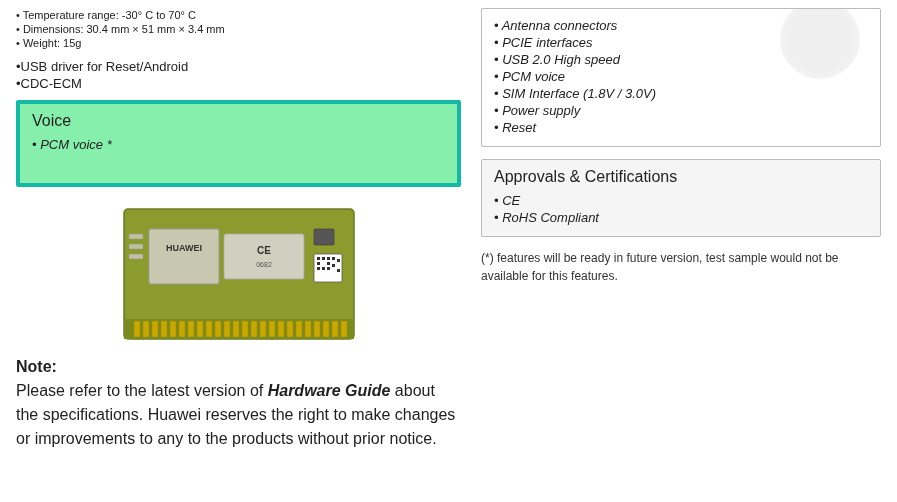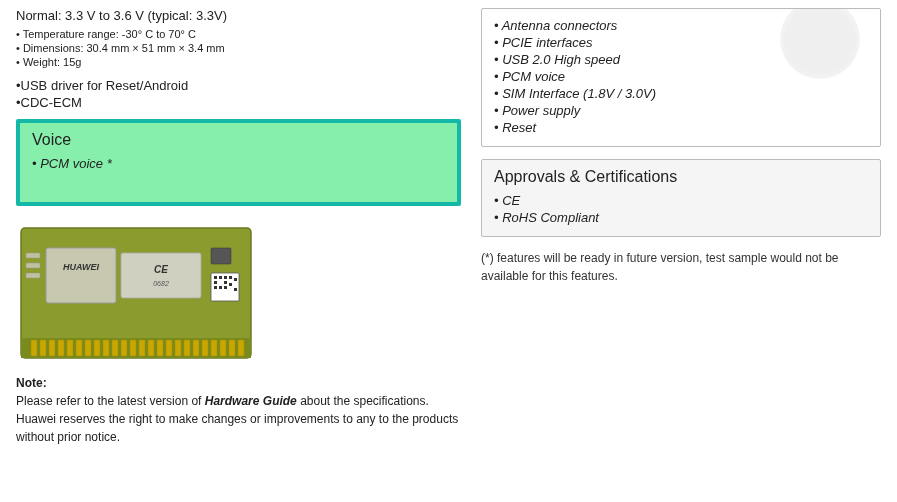--- a/index.html
+++ b/index.html
@@ -75,34 +75,33 @@
       margin-bottom: 12px;
       background: #86efac;
     }
     .voice-title {
       font-size: 16px;
       font-weight: normal;
       margin-bottom: 6px;
     }
     .board-image-area {
       display: flex;
-      justify-content: flex-start;
+      justify-content: center;
       align-items: center;
       margin-top: 8px;
       margin-bottom: 4px;
-      font-style: italic;
     }
     
     .pcb-container {
       position: relative;
       width: 240px;
       height: 150px;
     }
     .note-block {
-      font-size: 12px;
+      font-size: 16px;
       margin-top: 6px;
       line-height: 1.5;
     }
     .note-block .note-label {
       font-weight: bold;
     }
     .italic-text {
       font-style: italic;
       font-weight: bold;
     }
@@ -146,21 +145,20 @@
   </style>
 </head>
 <body>
 
 <div class="page">
   <div class="main-content">
 
     <div class="left-col">
 
       <div class="top-specs">
-        <p style="font-size:13px; margin-bottom:4px;">Normal: 3.3 V to 3.6 V (typical: 3.3V)</p>
         <div class="specs-block">
           <p>Temperature range:   -30°  C to 70°  C</p>
           <p>Dimensions:  30.4 mm × 51 mm × 3.4 mm</p>
           <p>Weight:   15g</p>
         </div>
         <div class="driver-block">
           <p>USB driver for Reset/Android</p>
           <p>CDC-ECM</p>
         </div>
       </div>

